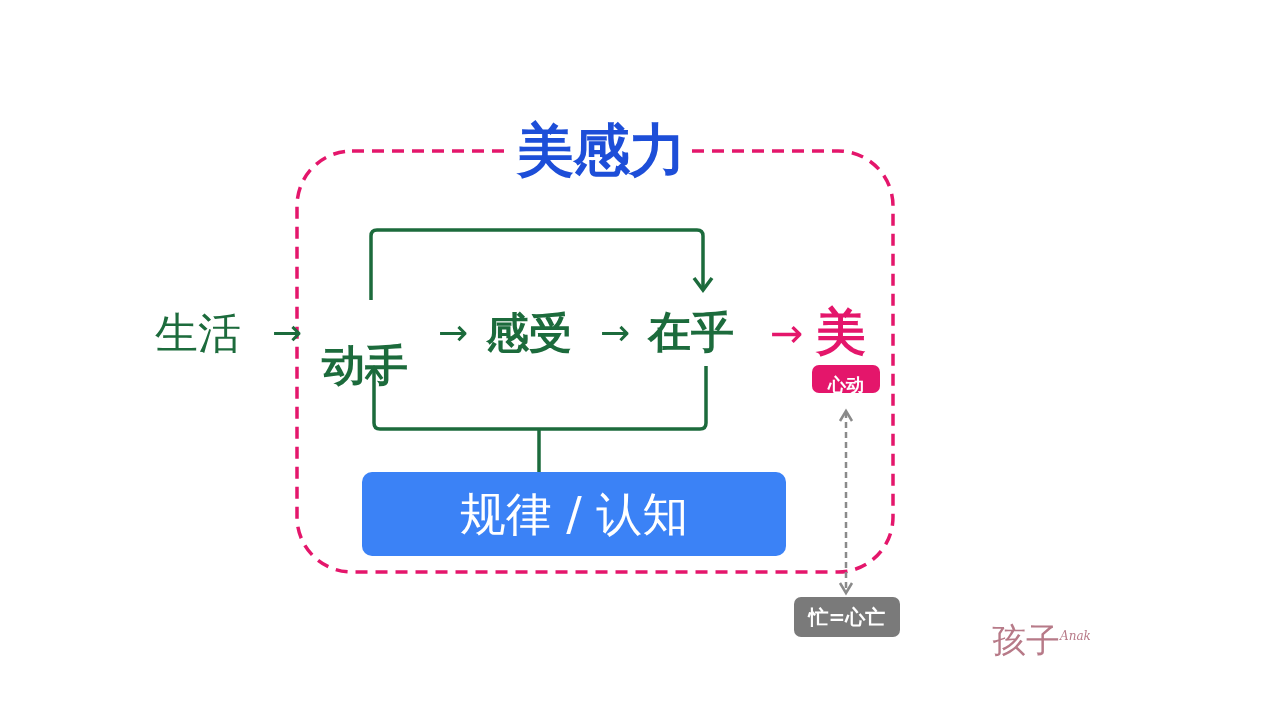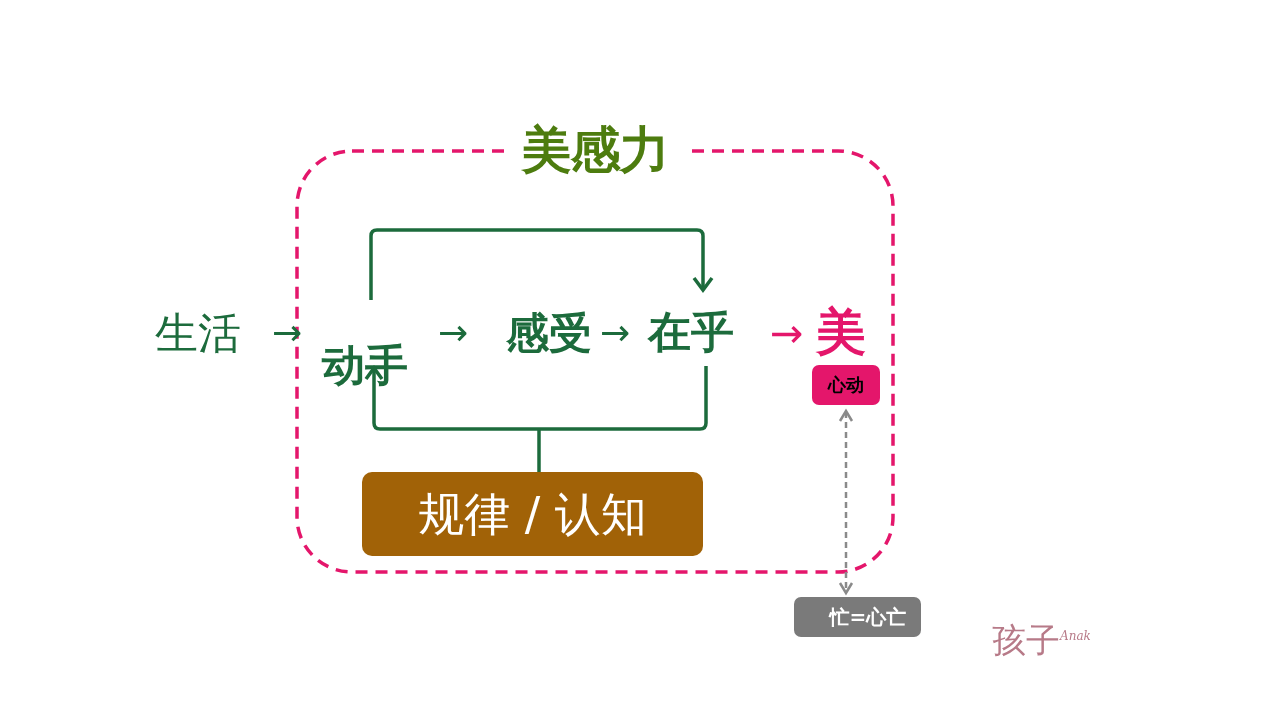--- a/index.html
+++ b/index.html
@@ -1,32 +1,32 @@
 <!DOCTYPE html>
 <html><head>
   <meta charset="utf-8">
   <style>
     html, body { margin: 0; padding: 0; }
     body { width: 1280px; height: 720px; background: #ffffff; position: relative; overflow: hidden;
            font-family: "DejaVu Sans", sans-serif; }
     .abs { position: absolute; }
     svg.canvas { position: absolute; left: 0; top: 0; }
     .title { left: 505px; top: 115px; width: 180px; height: 70px; background: #fff;
-             color: #4d7c0f; font-size: 50px; font-weight: bold; text-align: center; line-height: 70px; letter-spacing: -1px; }
+             color: #1d4ed8; font-size: 57px; font-weight: bold; text-align: right; line-height: 70px; letter-spacing: -1px; }
     .node { color: #1c6b3c; font-size: 43px; line-height: 60px; top: 303px; white-space: nowrap; }
     .node.bold { font-weight: bold; }
     .node.light { font-weight: normal; }
     .arrow-txt { color: #1c6b3c; font-size: 36px; line-height: 60px; top: 303px; }
     .beauty { color: #e4166b; font-size: 50px; font-weight: bold; line-height: 60px; top: 302px; }
     .beauty-arrow { color: #e4166b; font-size: 40px; line-height: 60px; top: 303px; }
-    .badge-pink { left: 812px; top: 365px; width: 68px; height: 40px; background: #e4166b; border-radius: 7px;
-                  color: #000000; font-size: 18px; font-weight: bold; text-align: center; line-height: 40px; }
+    .badge-pink { left: 812px; top: 365px; width: 68px; height: 28px; background: #e4166b; border-radius: 7px;
+                  color: #ffffff; font-size: 18px; font-weight: bold; text-align: center; line-height: 40px; }
     .badge-gray { left: 794px; top: 597px; width: 106px; height: 40px; background: #7a7a7a; border-radius: 7px;
-                  color: #fff; font-size: 20px; font-weight: bold; text-align: center; line-height: 40px; padding-left: 21px; }
-    .rule-box { left: 362px; top: 472px; width: 341px; height: 84px; background: #a16207; border-radius: 10px;
+                  color: #fff; font-size: 20px; font-weight: bold; text-align: center; line-height: 40px; }
+    .rule-box { left: 362px; top: 472px; width: 424px; height: 84px; background: #3b82f6; border-radius: 10px;
                 color: #fff; font-size: 46px; text-align: center; line-height: 84px; }
     .logo { left: 992px; top: 618px; color: #b77a88; font-family: "DejaVu Serif", serif; }
     .logo .zh { font-size: 34px; }
     .logo .en { font-size: 12px; font-style: italic; position: relative; top: -12px; }
   </style>
 </head>
 <body>
 
 <svg class="canvas" width="1280" height="720">
 
@@ -44,21 +44,21 @@
   <polyline points="840,421 846,411 852,421" fill="none" stroke="#8a8a8a" stroke-width="2.5"></polyline>
   <polyline points="840,583 846,593 852,583" fill="none" stroke="#8a8a8a" stroke-width="2.5"></polyline>
 </svg>
 
 <div class="abs title">美感力</div>
 
 <div class="abs node light" style="left:155px;">生活</div>
 <div class="abs arrow-txt" style="left:272px;">→</div>
 <div class="abs node bold" style="left:322px;margin-top:32px;">动手</div>
 <div class="abs arrow-txt" style="left:438px;">→</div>
-<div class="abs node bold" style="left:486px;margin-left:20px;">感受</div>
+<div class="abs node bold" style="left:486px;">感受</div>
 <div class="abs arrow-txt" style="left:600px;">→</div>
 <div class="abs node bold" style="left:648px;font-family:Liberation Serif, serif;">在乎</div>
 <div class="abs beauty-arrow" style="left:770px;">→</div>
 <div class="abs beauty" style="left:816px;">美</div>
 
 <div class="abs badge-pink">心动</div>
 <div class="abs rule-box">规律 / 认知</div>
 <div class="abs badge-gray">忙=心亡</div>
 
 <div class="abs logo">

